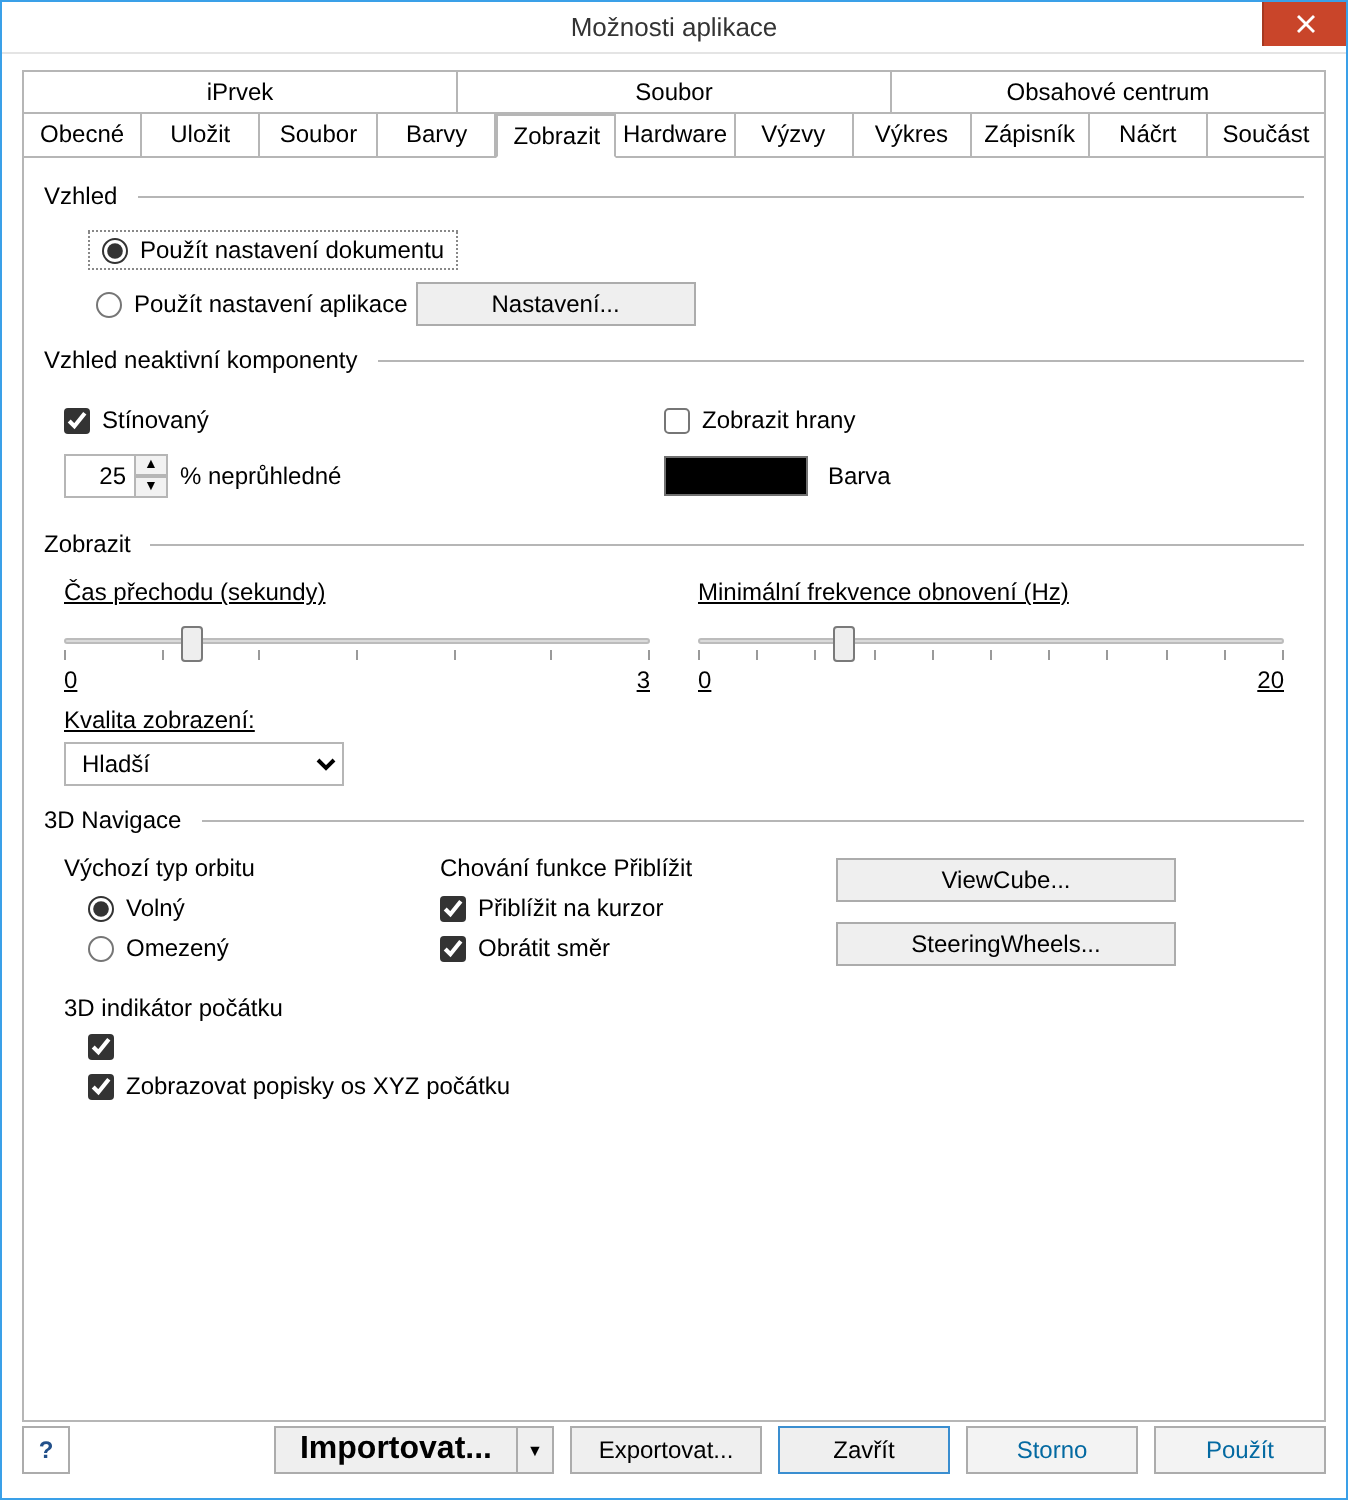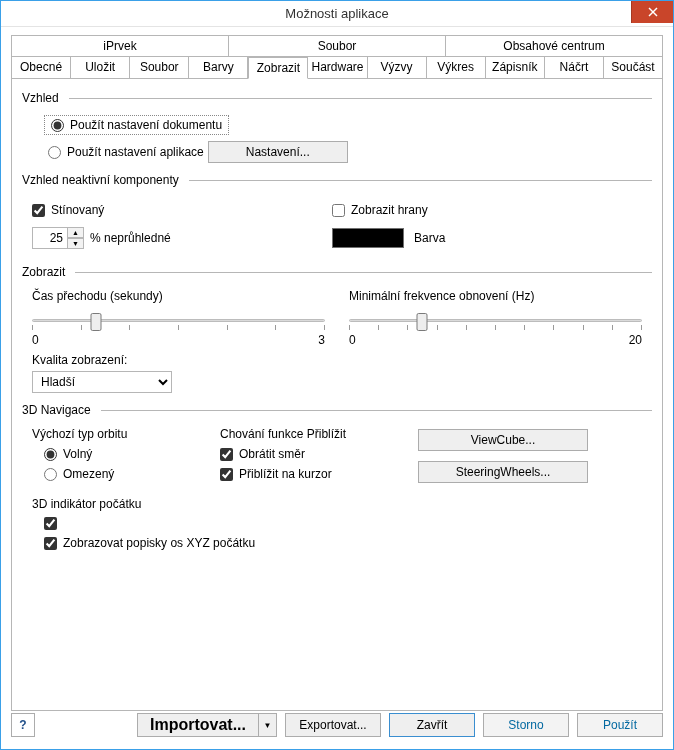--- a/index.html
+++ b/index.html
@@ -164,21 +164,21 @@
             <span class="color-swatch"></span>
             <span class="label2">Barva</span>
           </span>
         </div>
       </div>
 
       <div class="section-row" style="margin-top:16px;">
         <div class="section-label">Zobrazit</div>
         <div class="section-line"></div>
       </div>
-      <div style="padding:0 10px;">
+      <div style="padding:0 10px;text-decoration:underline;">
         <div class="two-col" style="margin-top:6px;">
           <div class="col">
             <div class="label2">Čas přechodu (sekundy)</div>
             <div class="slider-wrap">
               <div class="slider-track">
                 <div class="slider-rail"></div>
                 <div class="ticks">
                     <span class="tick"></span>
                     <span class="tick"></span>
                     <span class="tick"></span>
@@ -246,25 +246,25 @@
               <div class="radio-row">
                 <input type="radio" style="">
                 <span>Omezený</span>
               </div>
             </div>
           </div>
           <div class="nav-col" style="width:170px;">
             <h4>Chování funkce Přiblížit</h4>
             <div class="check-row">
               <input type="checkbox" checked="" style="">
-              <span>Obrátit směr</span>
+              <span>Přiblížit na kurzor</span>
             </div>
             <div class="check-row">
               <input type="checkbox" checked="" style="">
-              <span>Přiblížit na kurzor</span>
+              <span>Obrátit směr</span>
             </div>
           </div>
           <div class="nav-col">
             <div style="height:2px;"></div>
             <div class="btn" style="min-width:170px;">ViewCube...</div>
             <div style="height:10px;"></div>
             <div class="btn" style="min-width:170px;">SteeringWheels...</div>
           </div>
         </div>
 

